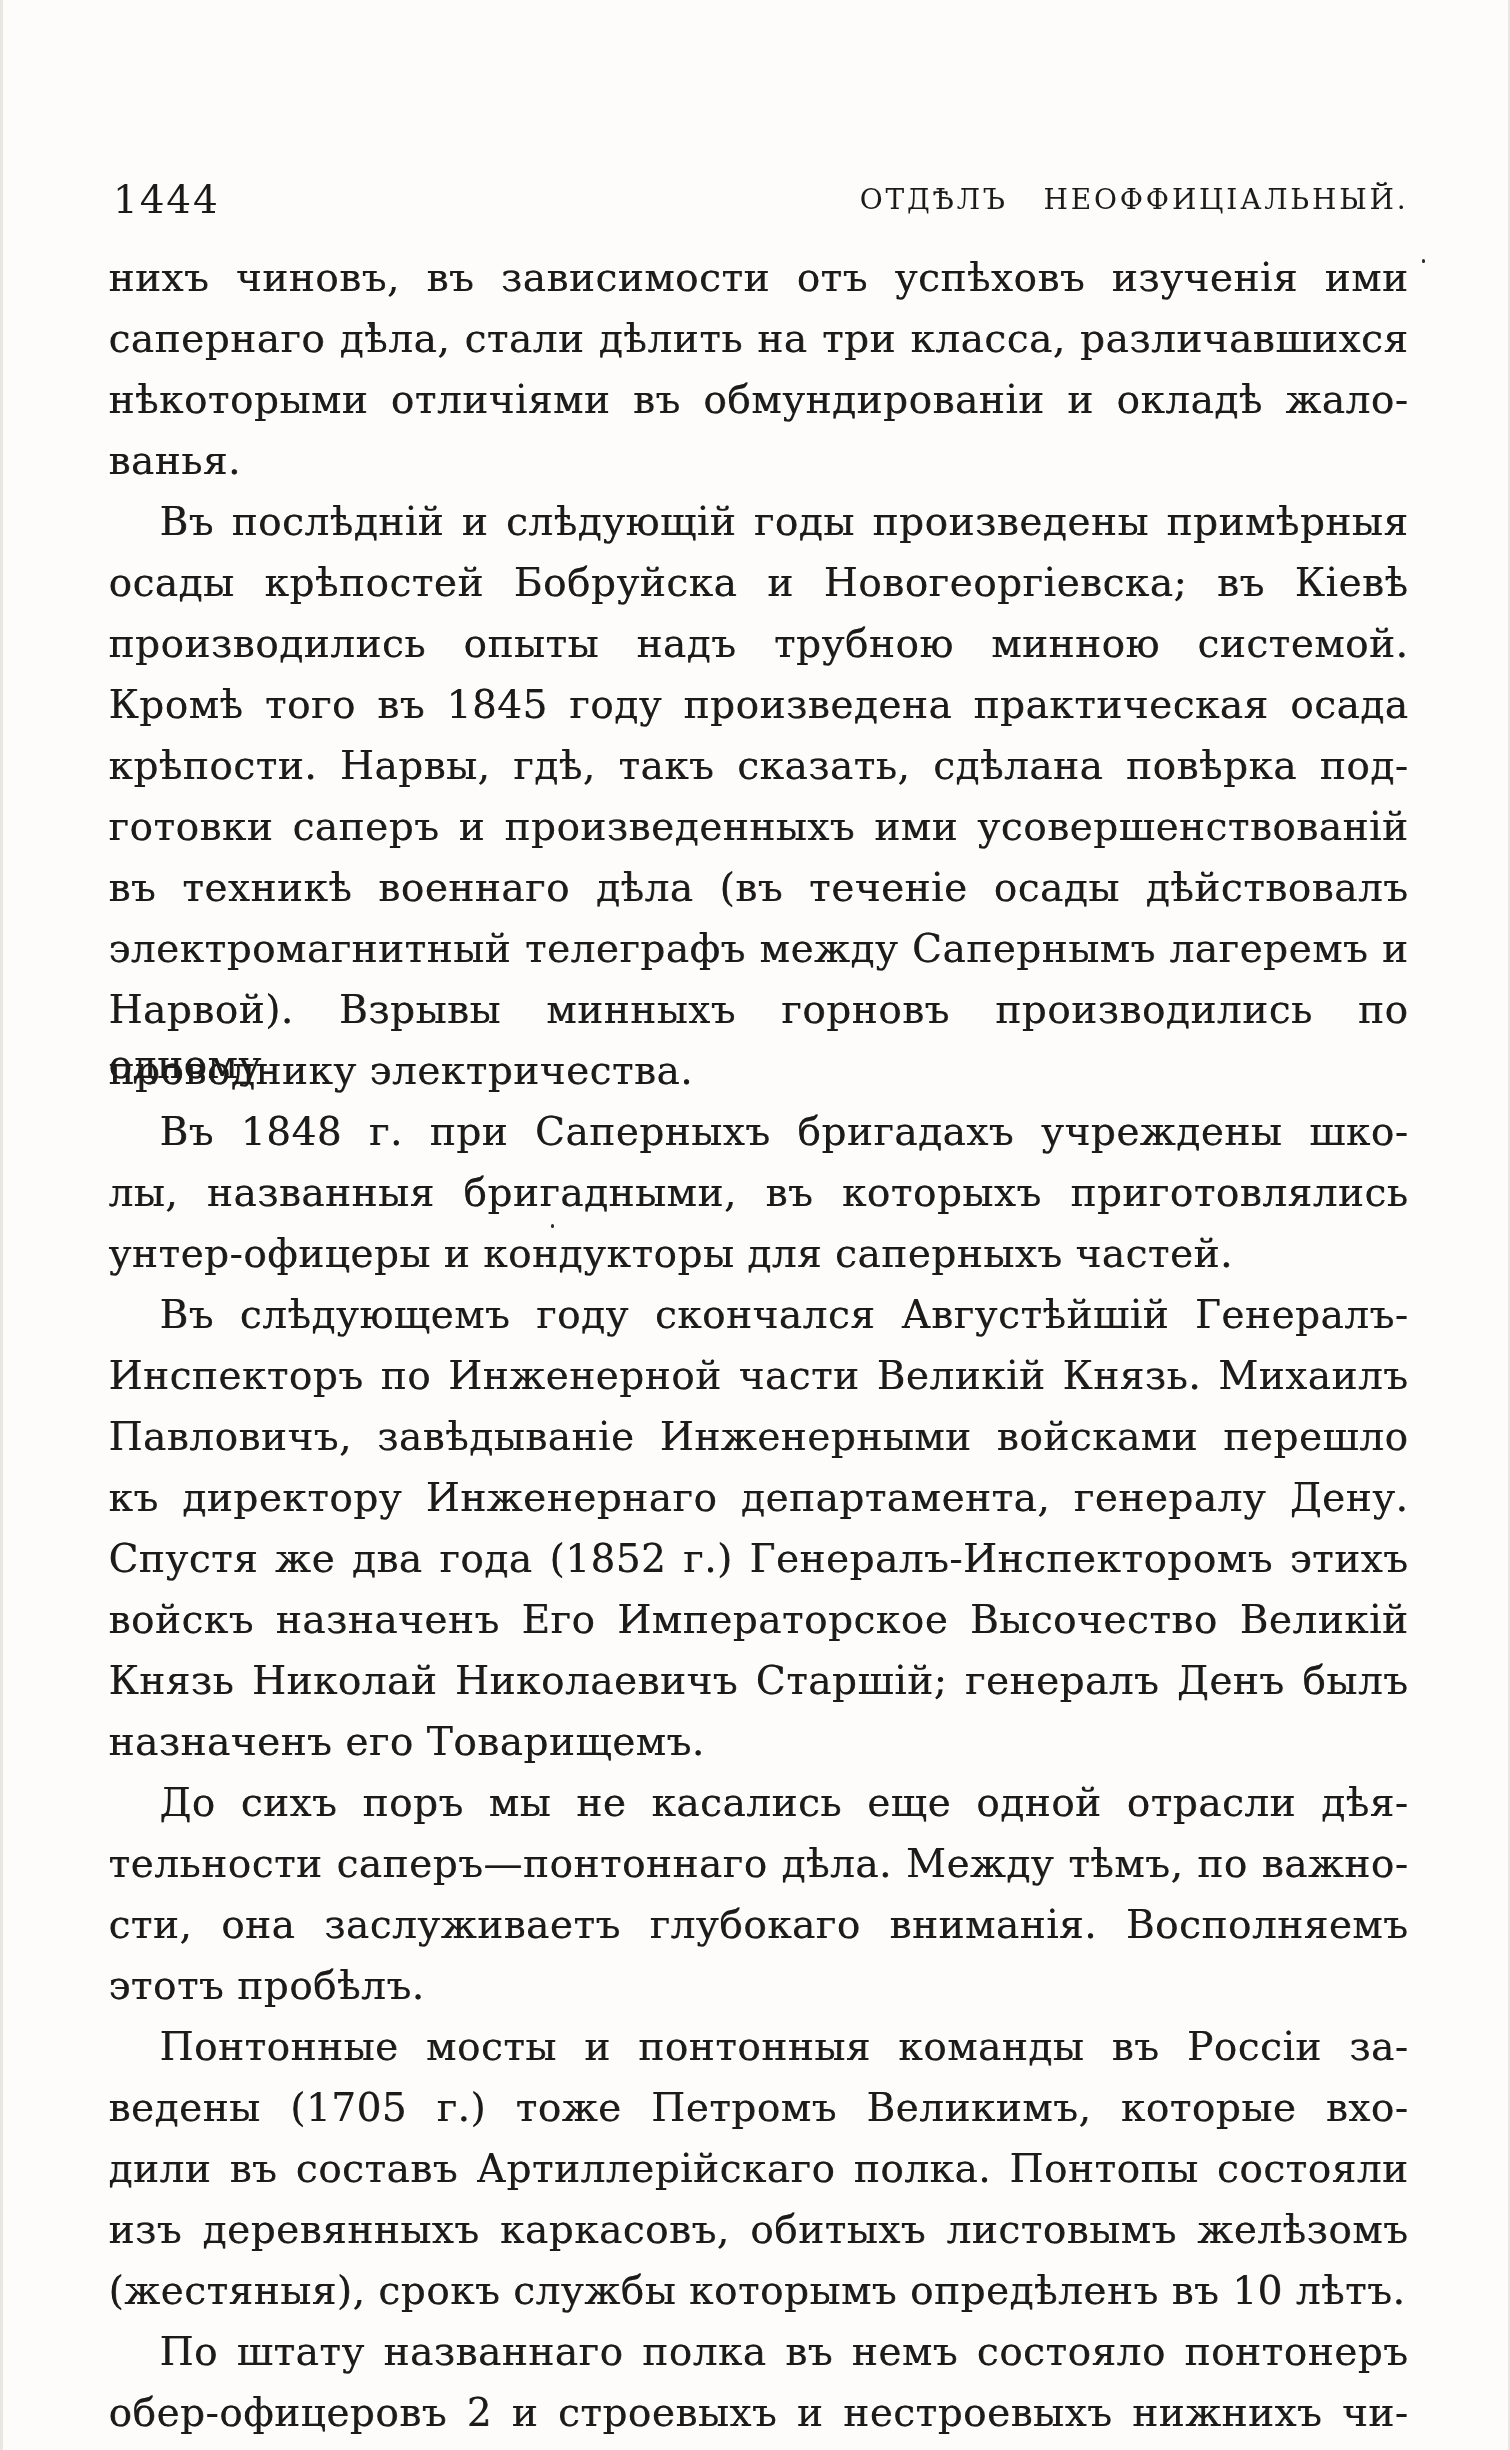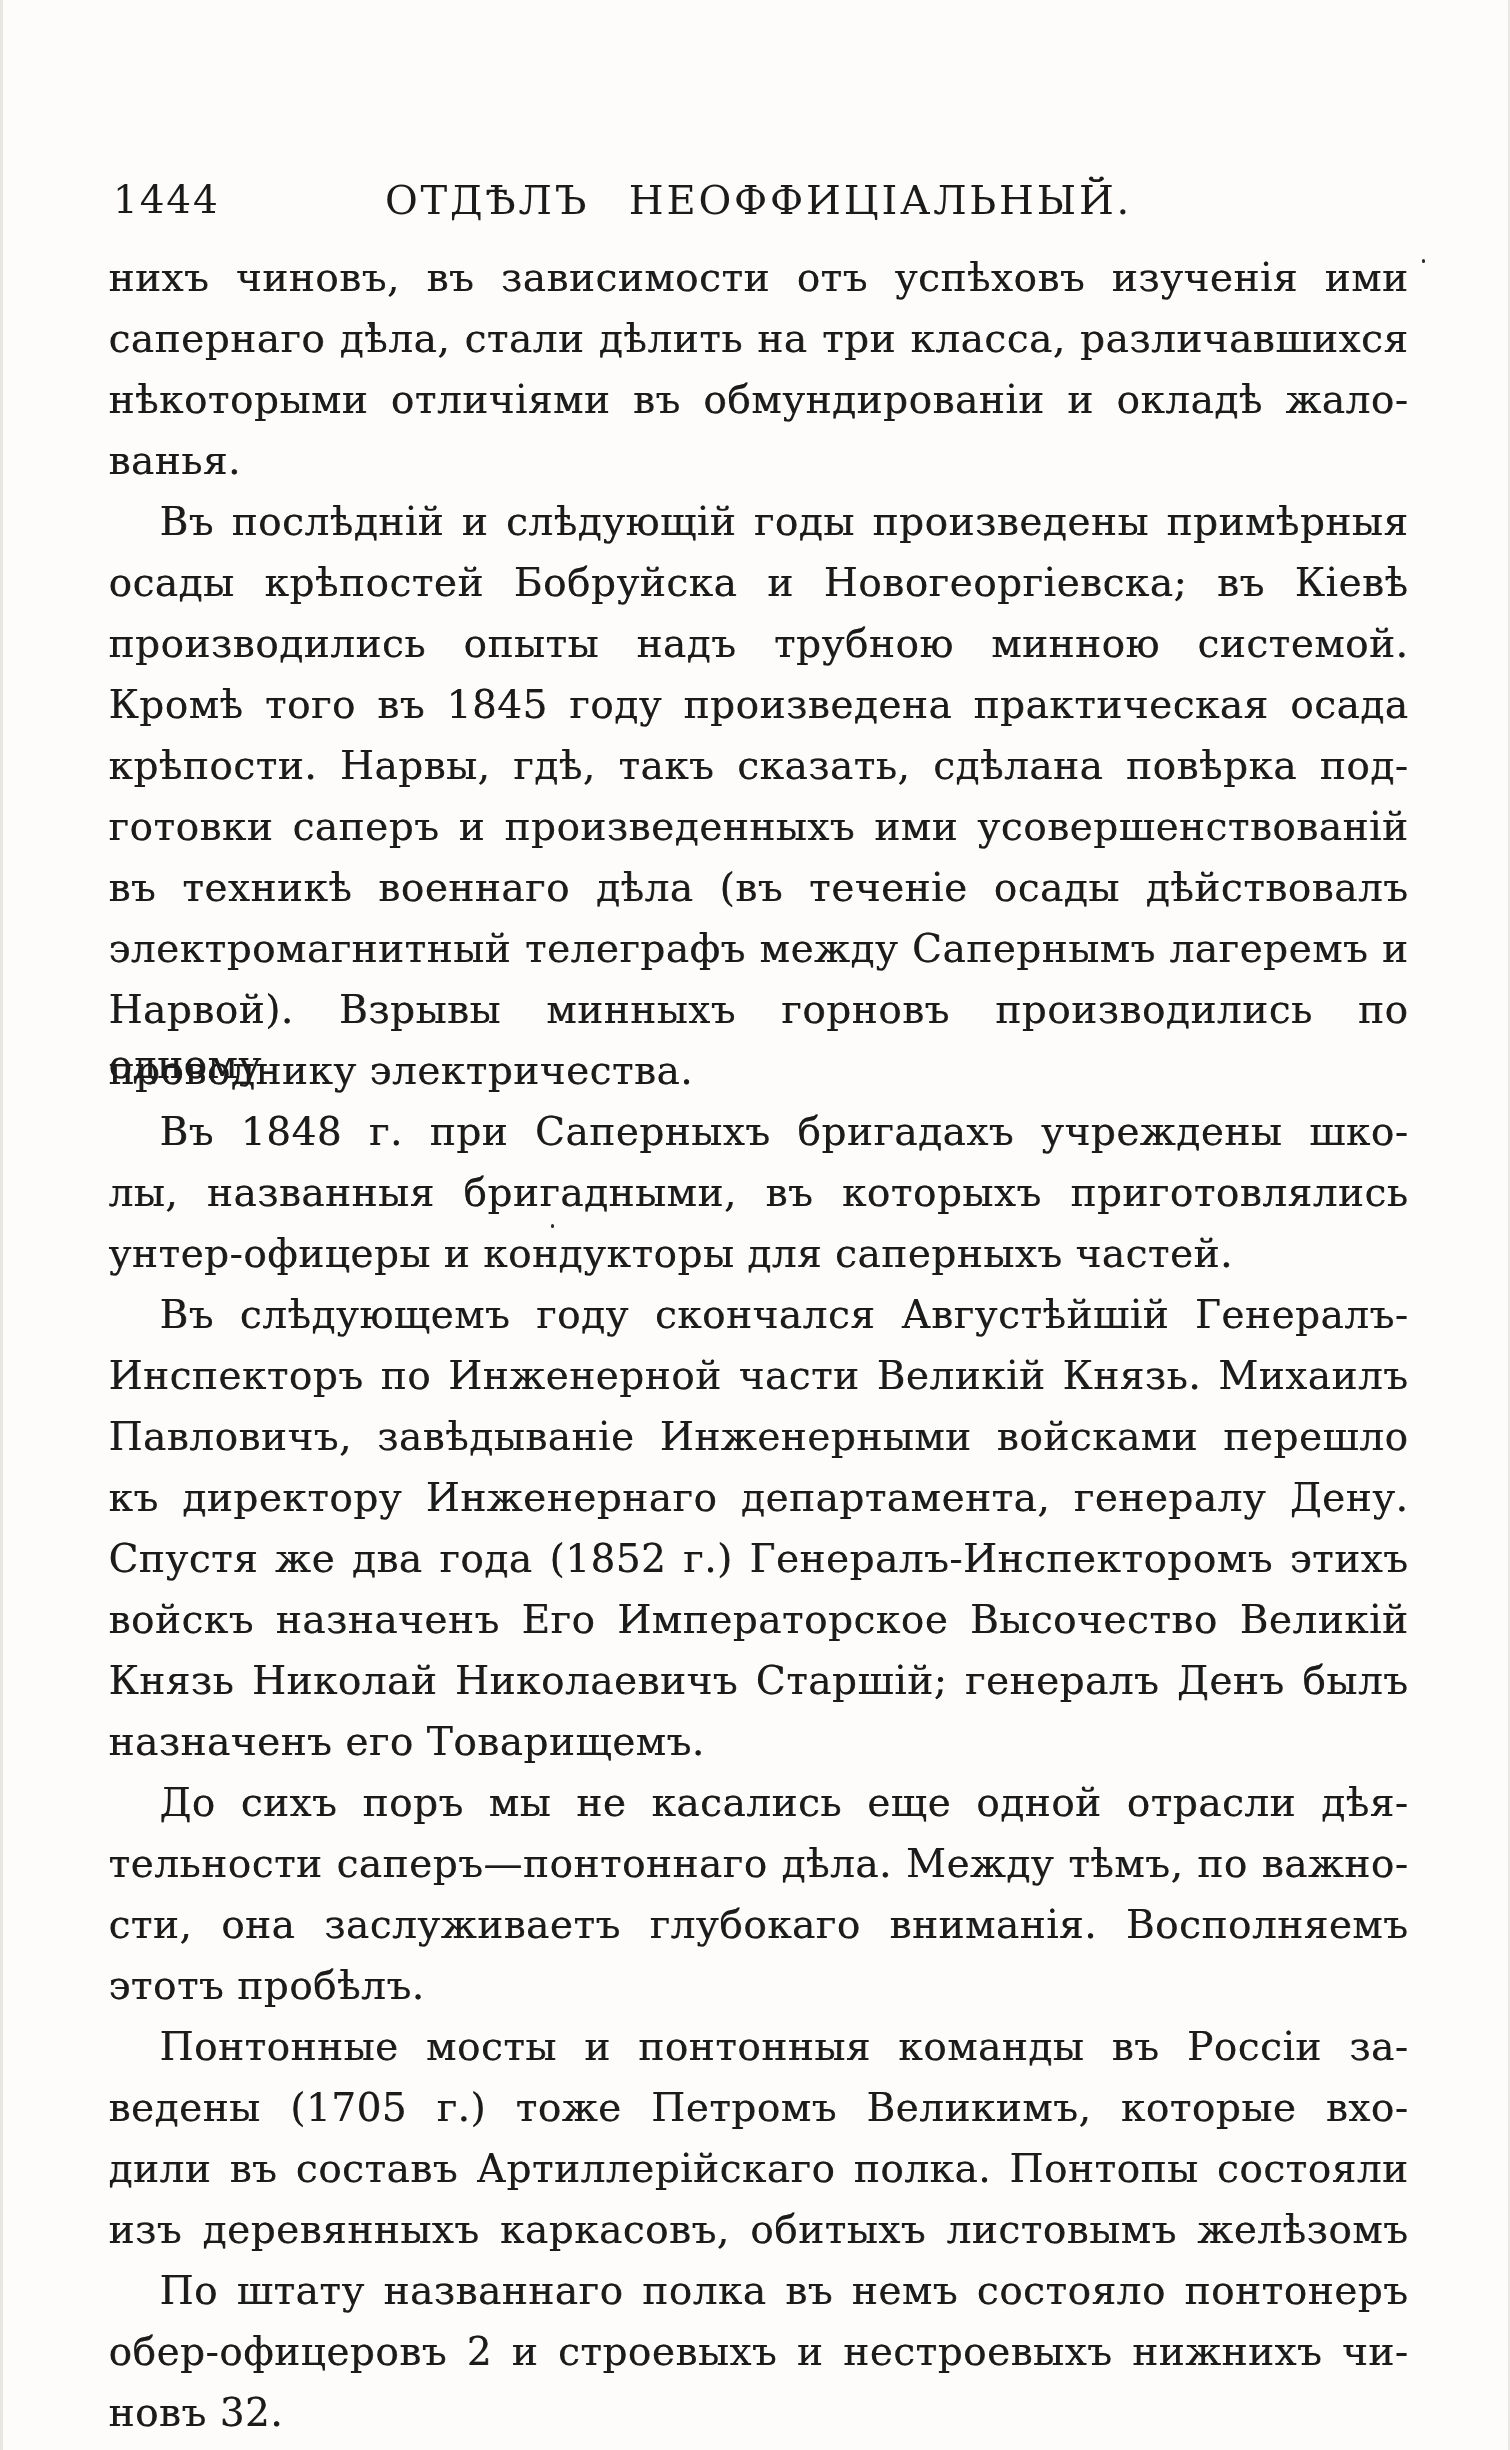--- a/index.html
+++ b/index.html
@@ -29,22 +29,22 @@
     position: absolute;
     left: 4.6px;
     top: 0;
     font-size: 39px;
     line-height: 48px;
     letter-spacing: 1.8px;
   }
   .header-title {
     display: block;
     width: 100%;
-    text-align: center;
-    font-size: 40px;
+    text-align: right;
+    font-size: 28px;
     line-height: 48px;
     letter-spacing: 2.8px;
     word-spacing: 24px;
     white-space: nowrap;
   }
   
   .body-text {
     position: absolute;
     top: 244px;
     left: 106px;
@@ -114,20 +114,21 @@
       <div class="line">Князь Николай Николаевичъ Старшій; генералъ Денъ былъ</div>
       <div class="line last">назначенъ его Товарищемъ.</div>
       <div class="line indent">До сихъ поръ мы не касались еще одной отрасли дѣя-</div>
       <div class="line">тельности саперъ—понтоннаго дѣла. Между тѣмъ, по важно-</div>
       <div class="line">сти, она заслуживаетъ глубокаго вниманія. Восполняемъ</div>
       <div class="line last">этотъ пробѣлъ.</div>
       <div class="line indent">Понтонные мосты и понтонныя команды въ Россіи за-</div>
       <div class="line">ведены (1705 г.) тоже Петромъ Великимъ, которые вхо-</div>
       <div class="line">дили въ составъ Артиллерійскаго полка. Понтопы состояли</div>
       <div class="line">изъ деревянныхъ каркасовъ, обитыхъ листовымъ желѣзомъ</div>
+      <div class="line last">(жестяныя), срокъ службы которымъ опредѣленъ въ 10 лѣтъ.</div>
       <div class="line indent">По штату названнаго полка въ немъ состояло понтонеръ</div>
       <div class="line">обер-офицеровъ 2 и строевыхъ и нестроевыхъ нижнихъ чи-</div>
       <div class="line last">новъ 32.</div>
     </div>
 
   <div class="speck s1"></div>
   <div class="speck s2"></div>
   <div class="speck s3"></div>
 
 </div>

